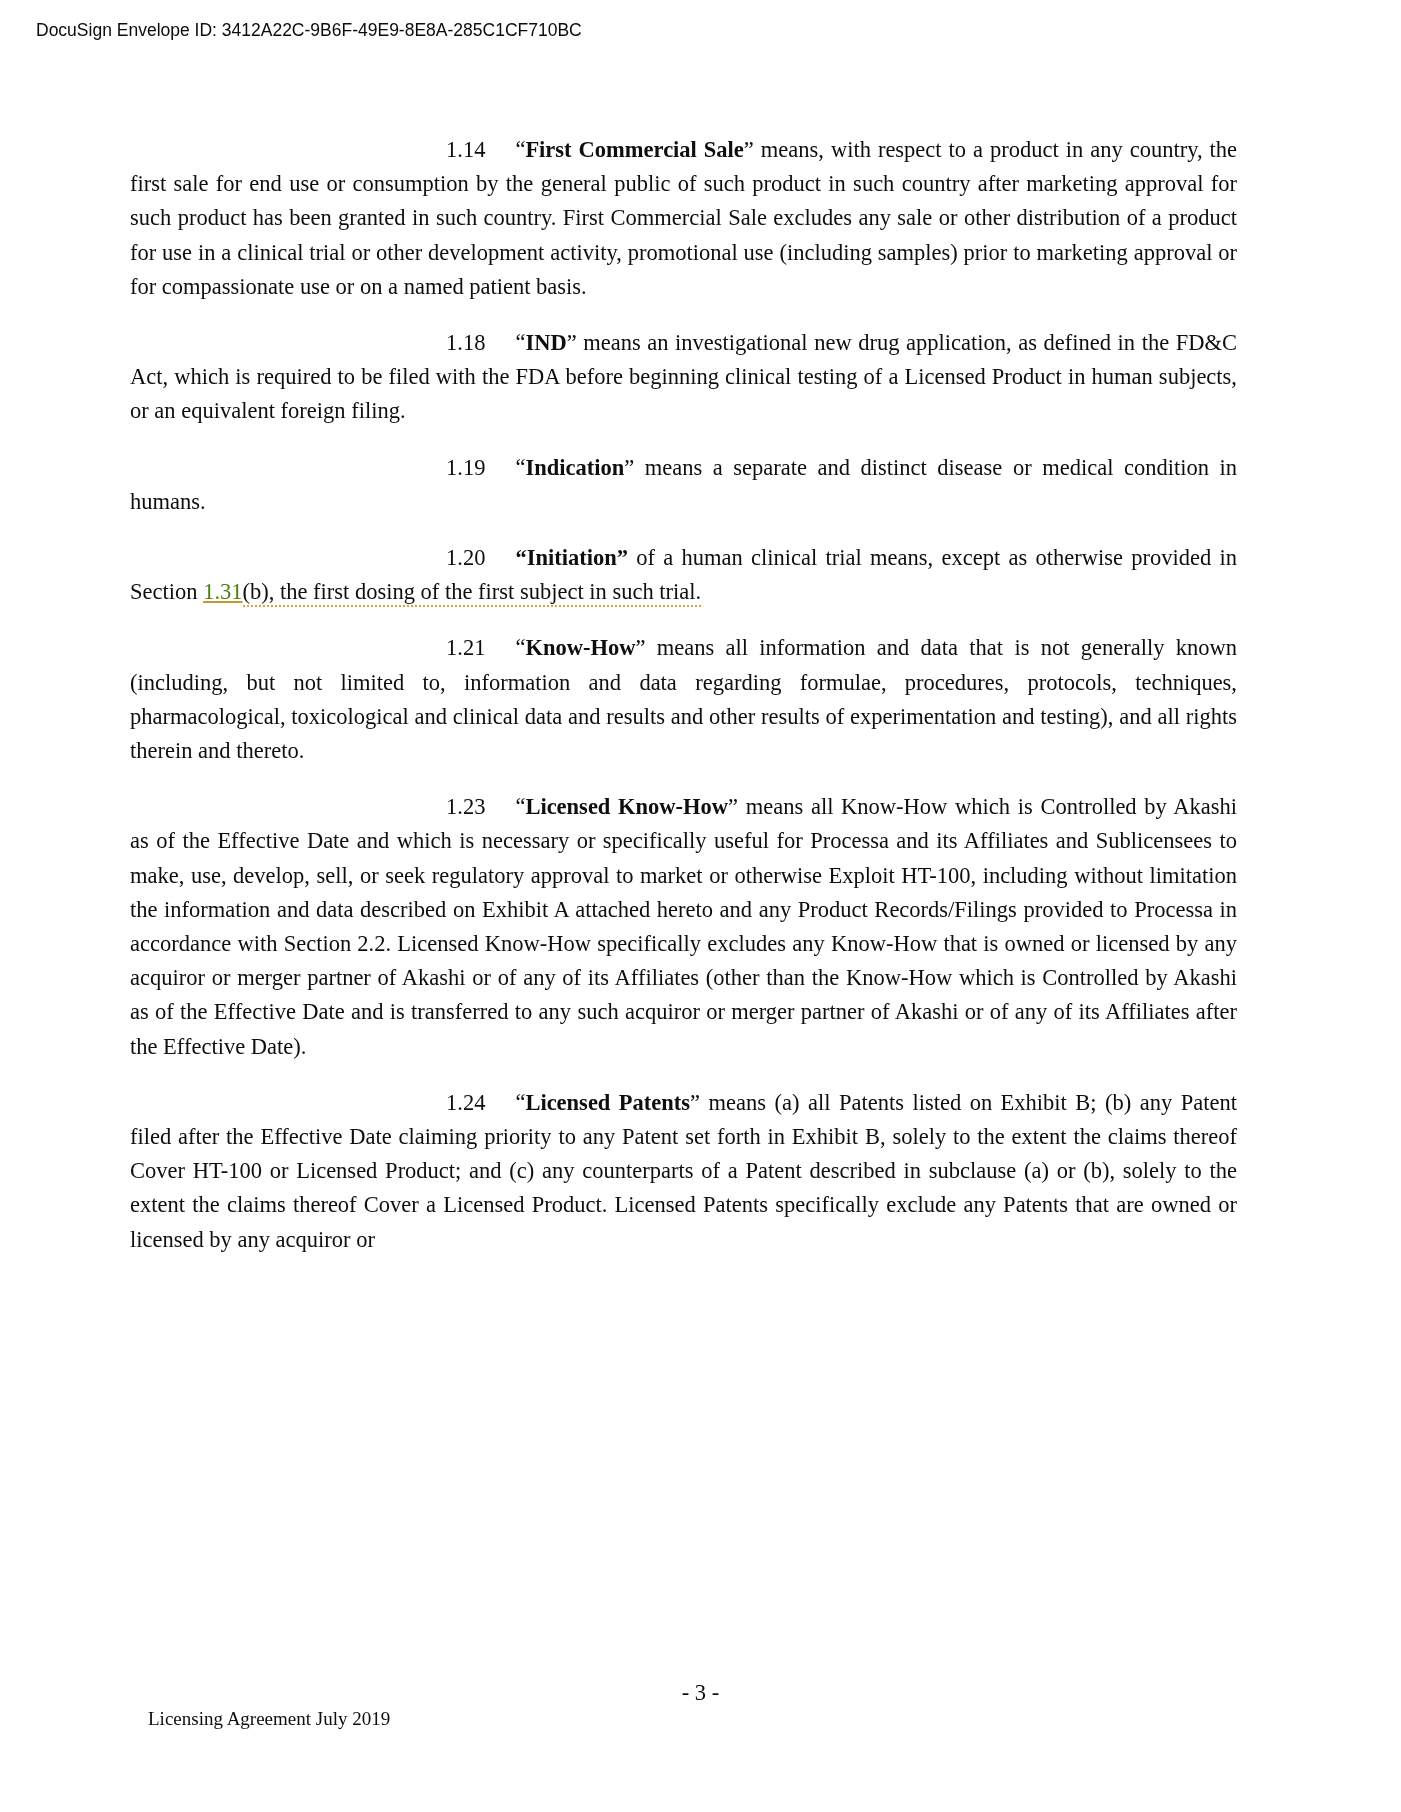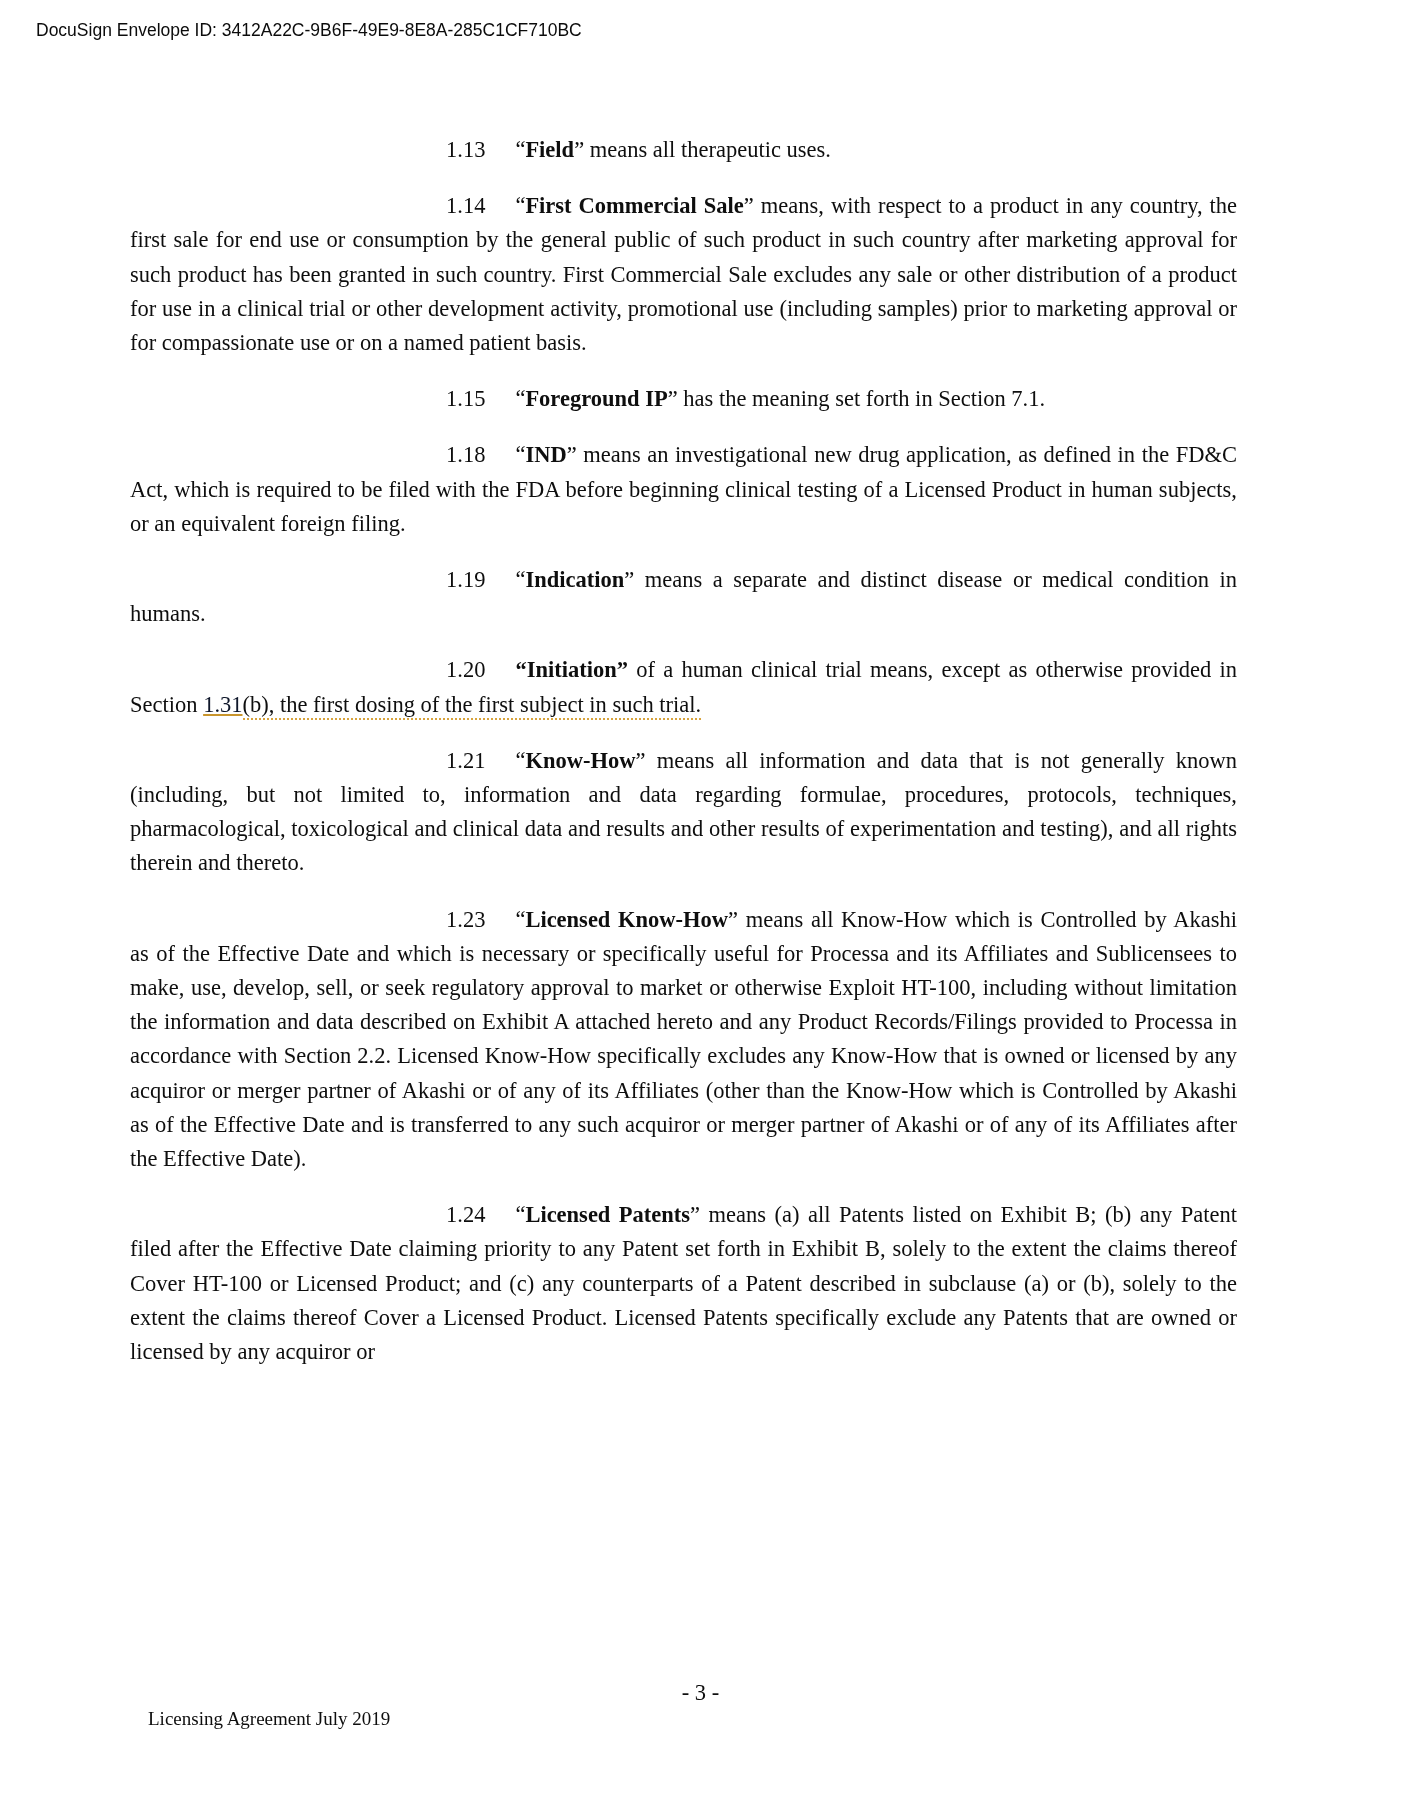--- a/index.html
+++ b/index.html
@@ -28,21 +28,21 @@
     width:1107px;
     font-size:22.5px;
     line-height:34.2px;
     text-align:justify;
   }
   .sec { margin:22px 0 0 0; text-indent:158px; }
   .sec:first-child { margin-top:0; }
   .num { display:inline-block; margin-right:30px; }
   .term { font-weight:bold; }
   .xref {
-    color:#0f172a;
+    color:#4d7c0f;
     text-decoration:underline;
     text-decoration-color:#C9952C;
     cursor:pointer;
   }
   .dotted-underline {
     border-bottom:2px dotted #D8A33C;
     padding-bottom:1px;
   }
   .page-number {
     position:absolute;
@@ -60,25 +60,23 @@
 </style>
 </head>
 <body>
 
 <div class="page">
 
   <div class="ds-header">DocuSign Envelope ID: 3412A22C-9B6F-49E9-8E8A-285C1CF710BC</div>
 
   <div class="content">
 
-    <p class="sec"><span class="num">1.13</span><span>“</span><span class="term">Field</span><span>”</span><span> means all therapeutic uses.</span></p>
 
     <p class="sec"><span class="num">1.14</span><span>“</span><span class="term">First Commercial Sale</span><span>”</span><span> means, with respect to a product in any country, the first sale for end use or consumption by the general public of such product in such country after marketing approval for such product has been granted in such country.  First Commercial Sale excludes any sale or other distribution of a product for use in a clinical trial or other development activity, promotional use (including samples) prior to marketing approval or for compassionate use or on a named patient basis.</span></p>
 
-    <p class="sec"><span class="num">1.15</span><span>“</span><span class="term">Foreground IP</span><span>”</span><span> has the meaning set forth in Section 7.1.</span></p>
 
 
 
     <p class="sec"><span class="num">1.18</span><span>“</span><span class="term">IND</span><span>”</span><span> means an investigational new drug application, as defined in the FD&amp;C Act, which is required to be filed with the FDA before beginning clinical testing of a Licensed Product in human subjects, or an equivalent foreign filing.</span></p>
 
     <p class="sec"><span class="num">1.19</span><span>“</span><span class="term">Indication</span><span>”</span><span> means a separate and distinct disease or medical condition in humans.</span></p>
 
     <p class="sec"><span class="num">1.20</span><span class="term">“Initiation”</span><span> of a human clinical trial means, except as otherwise provided in Section </span><a class="xref">1.31</a><span class="dotted-underline">(b), the first dosing of the first subject in such trial.</span></p>
 
     <p class="sec"><span class="num">1.21</span><span>“</span><span class="term">Know-How</span><span>”</span><span> means all information and data that is not generally known (including, but not limited to, information and data regarding formulae, procedures, protocols, techniques, pharmacological, toxicological and clinical data and results and other results of experimentation and testing), and all rights therein and thereto.</span></p>

